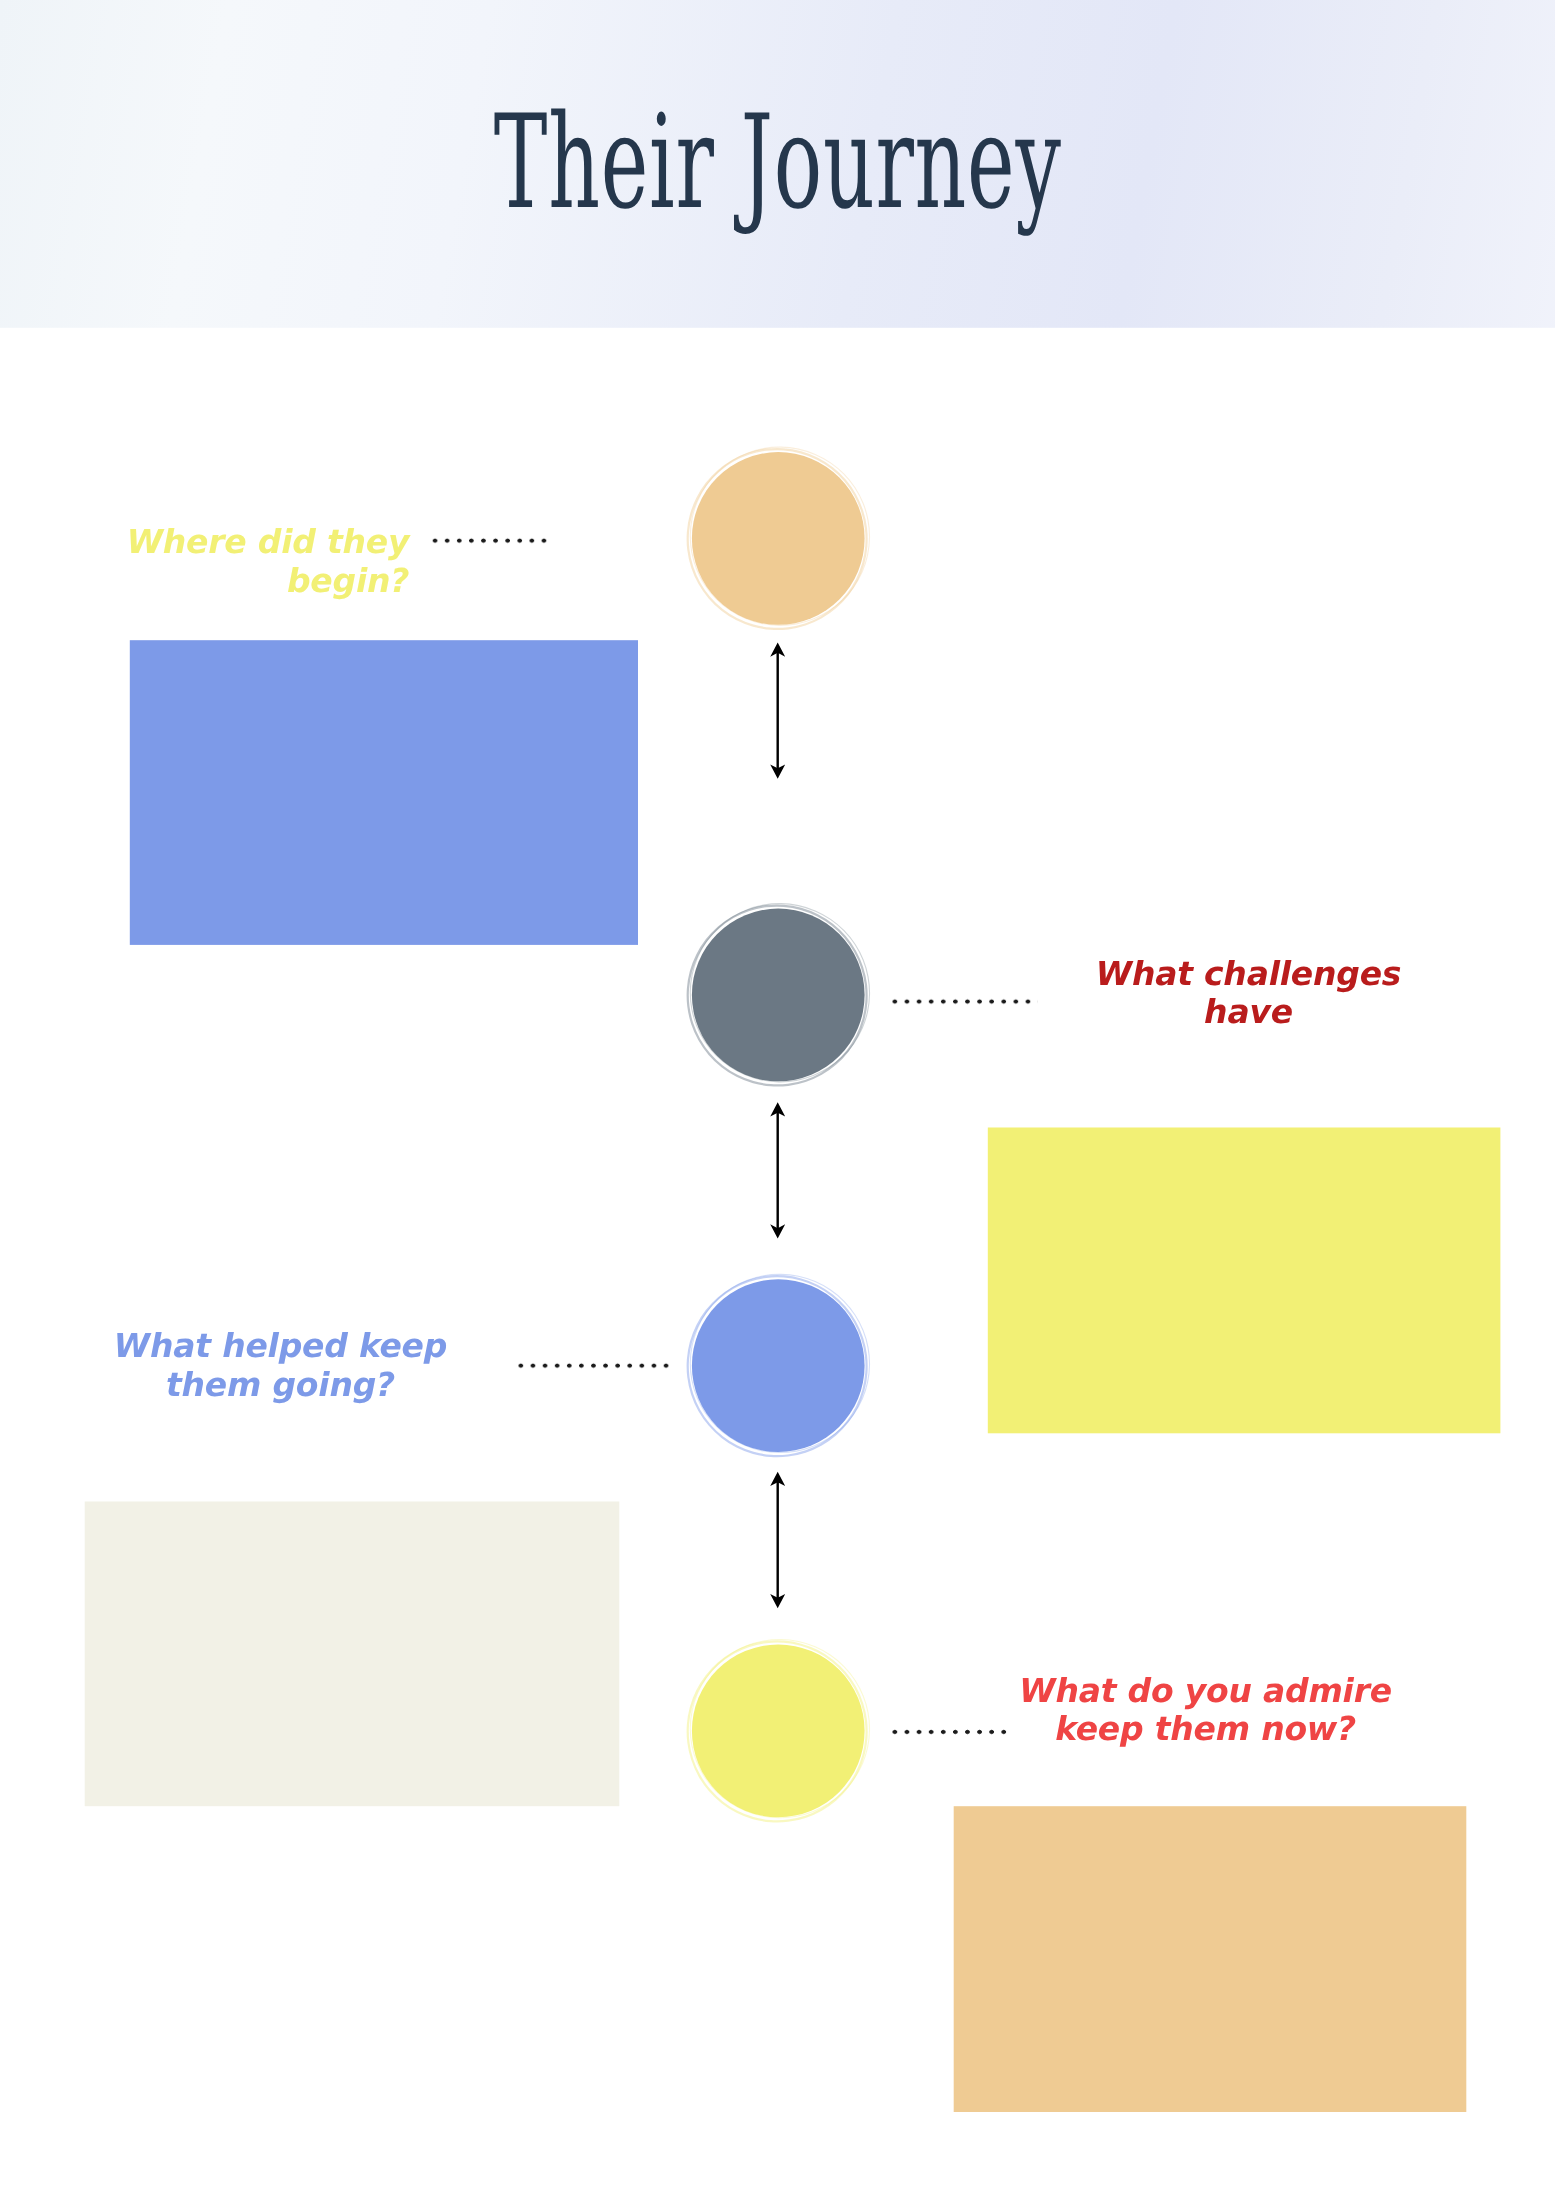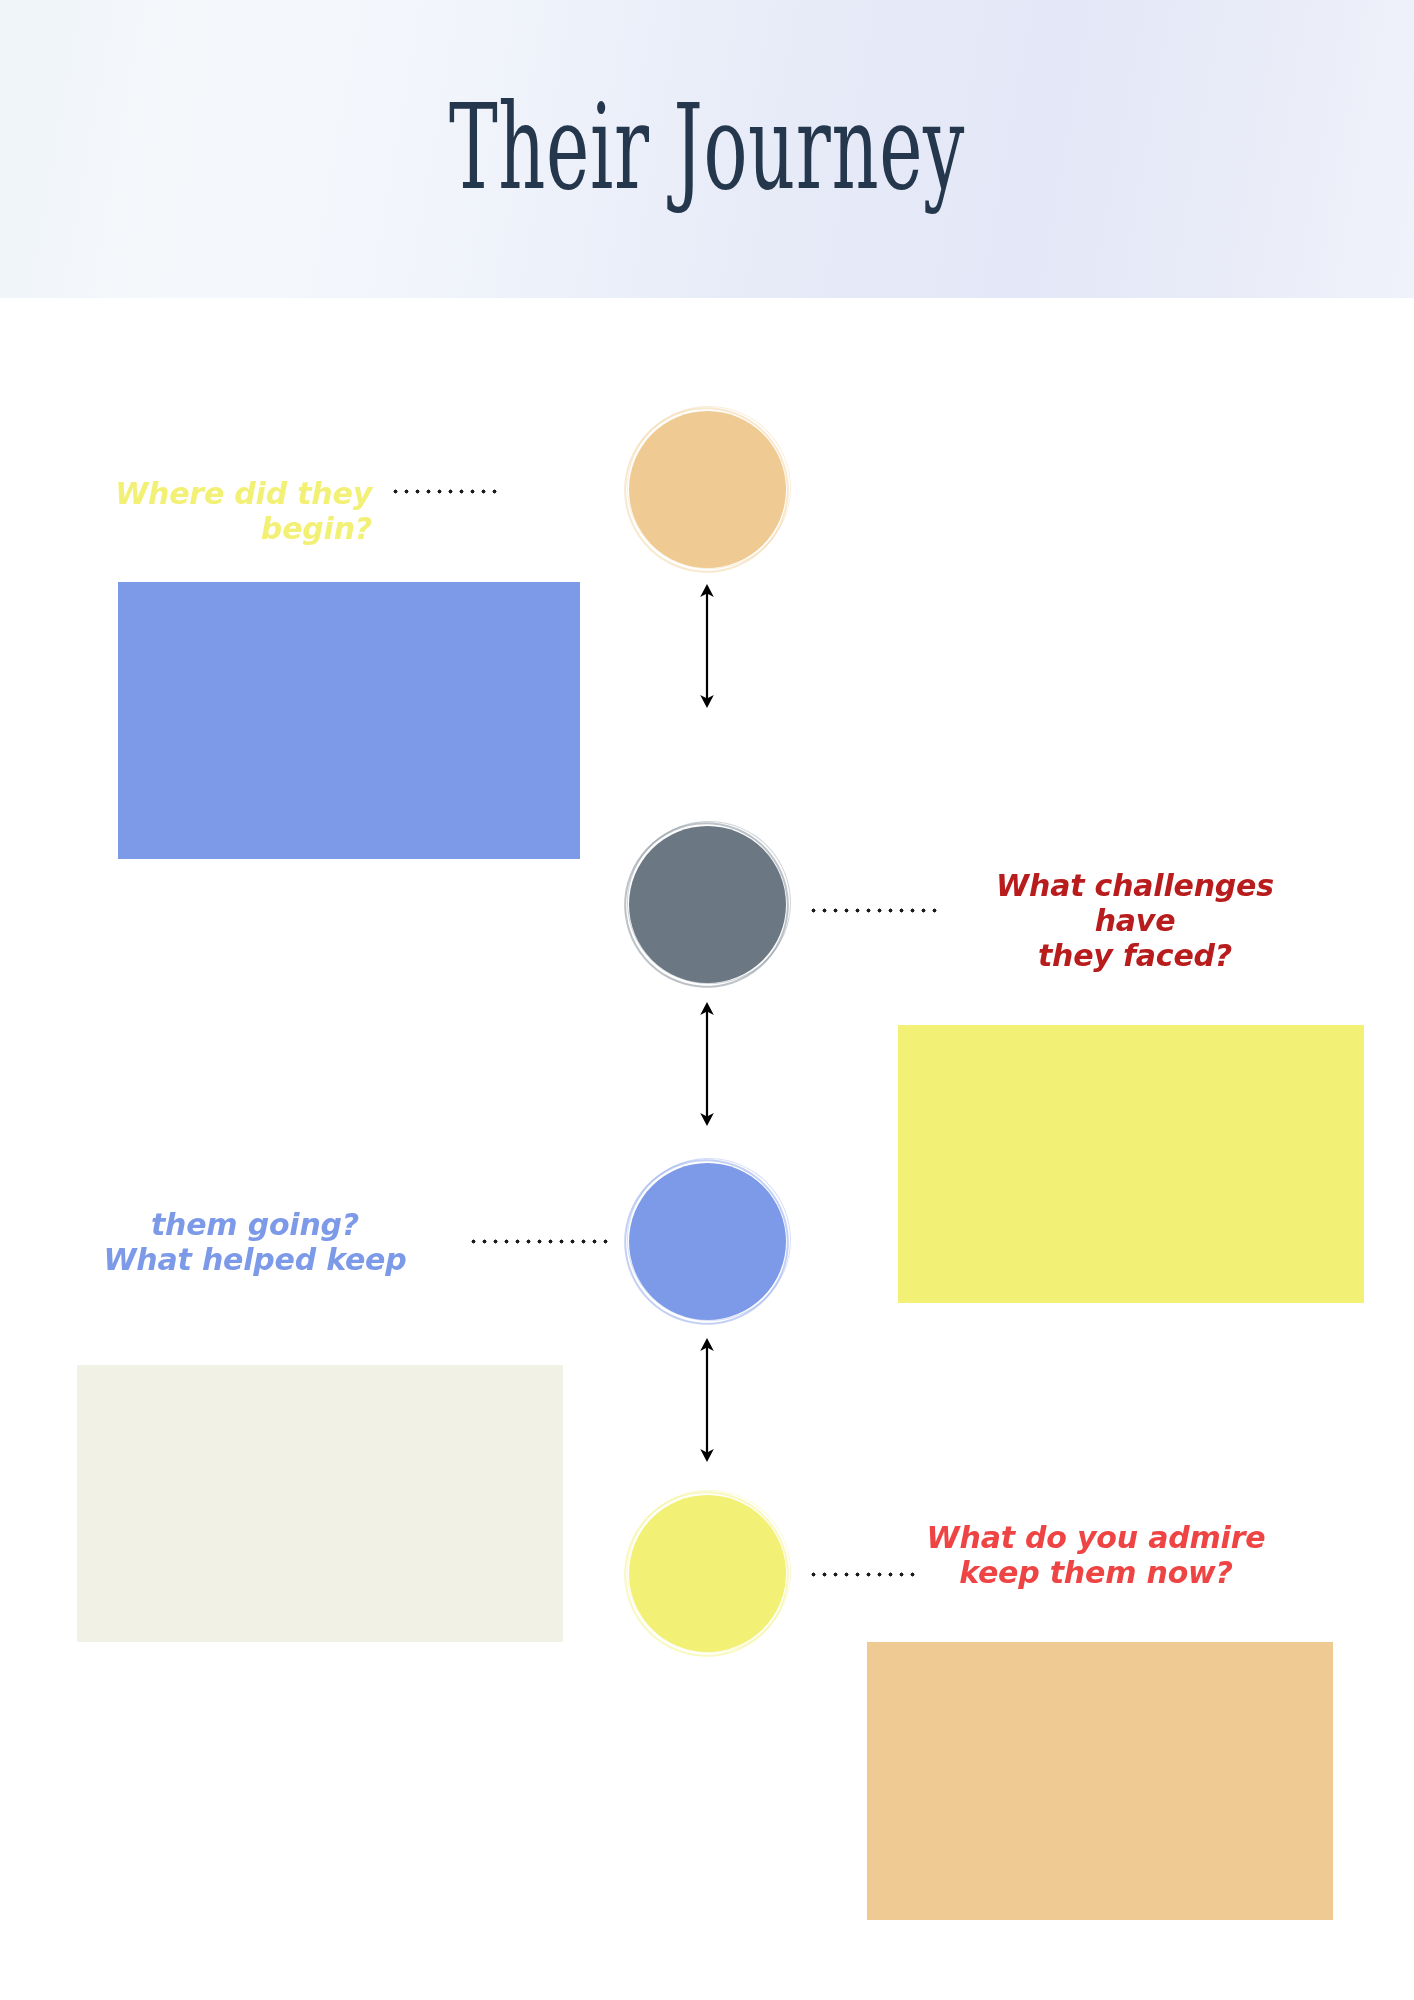--- a/index.html
+++ b/index.html
@@ -145,34 +145,33 @@
     <path d="M14 2 L7.2 15 L14 11.5 L20.8 15 Z" fill="#000000"></path>
     <path d="M14 126 L7.2 113 L14 116.5 L20.8 113 Z" fill="#000000"></path>
   </svg>
 
   <div class="node-circle" style="left:629px; top:826px; width:157px; height:157px; background:#6b7884; color:#6b7884;"></div>
 
   <div class="dotline" style="left:808px; top:908px; width:135px;"></div>
 
   <div class="qlabel left-align" style="left:955px; top:869px; width:360px; color:#b91c1c; text-align:center;">
     <div>What challenges have</div>
-    <div>they faced?</div>
   </div>
 
   <div class="block" style="left:898px; top:1025px; width:466px; height:278px; background:#f2f075;"></div>
 
   <svg class="arrow" style="left:693px; top:1000px;" width="28" height="128" viewBox="0 0 28 128">
     <line x1="14" y1="10" x2="14" y2="118" stroke="#000000" stroke-width="2.2"></line>
     <path d="M14 2 L7.2 15 L14 11.5 L20.8 15 Z" fill="#000000"></path>
     <path d="M14 126 L7.2 113 L14 116.5 L20.8 113 Z" fill="#000000"></path>
   </svg>
 
   <div class="qlabel" style="left:90px; top:1208px; width:330px; color:#7d9ae8; text-align:center;">
+    <div>What helped keep</div>
     <div>them going?</div>
-    <div>What helped keep</div>
   </div>
 
   <div class="dotline" style="left:468px; top:1239px; width:142px;"></div>
 
   <div class="node-circle" style="left:629px; top:1163px; width:157px; height:157px; background:#7d9ae8; color:#7d9ae8;"></div>
 
   <div class="block" style="left:77px; top:1365px; width:486px; height:277px; background:#f2f1e6;"></div>
 
   <svg class="arrow" style="left:693px; top:1336px;" width="28" height="128" viewBox="0 0 28 128">
     <line x1="14" y1="10" x2="14" y2="118" stroke="#000000" stroke-width="2.2"></line>

